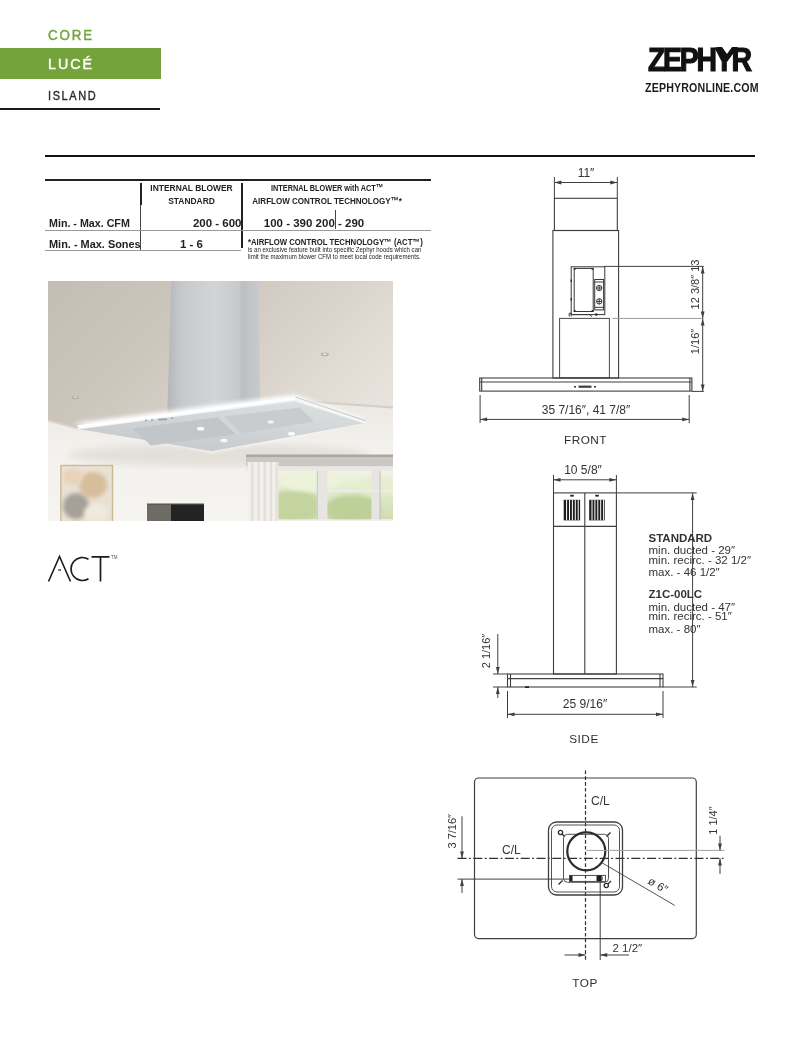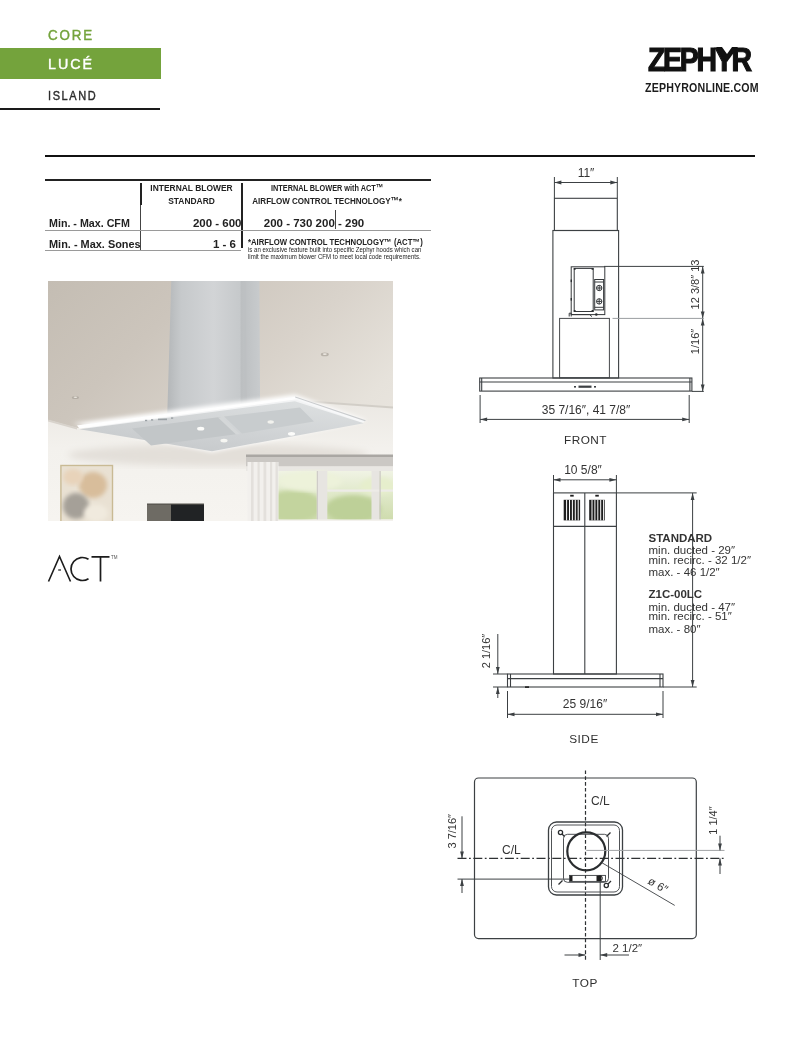--- a/index.html
+++ b/index.html
@@ -42,29 +42,29 @@
 
   <div class="abs" style="left:141px;top:180.8px;width:101px;text-align:center;font-size:9.7px;font-weight:bold;color:#222;line-height:13.3px;white-space:nowrap;transform:scaleX(0.87);transform-origin:center;">INTERNAL BLOWER<br>STANDARD</div>
 
   <div class="abs" style="left:237px;top:180.8px;width:180px;text-align:center;font-size:9.7px;font-weight:bold;color:#222;line-height:13.3px;white-space:nowrap;transform:scaleX(0.754);transform-origin:center;">INTERNAL BLOWER with ACT™</div>
   <div class="abs" style="left:237px;top:194.1px;width:180px;text-align:center;font-size:9.7px;font-weight:bold;color:#222;line-height:13.3px;white-space:nowrap;transform:scaleX(0.83);transform-origin:center;">AIRFLOW CONTROL TECHNOLOGY™*</div>
 
   <div class="abs" style="left:48.5px;top:217px;font-size:11.5px;font-weight:bold;color:#222;transform:scaleX(0.93);transform-origin:left;">Min. - Max. CFM</div>
 
   <div class="abs" style="left:141.5px;top:217px;width:100px;text-align:right;font-size:11.5px;font-weight:bold;color:#222;">200 - 600</div>
 
-  <div class="abs" style="left:241px;top:217px;width:146px;text-align:center;font-size:11.5px;font-weight:bold;color:#222;">200 - 730 200 - 290</div>
+  <div class="abs" style="left:241px;top:217px;width:146px;text-align:center;font-size:11.5px;font-weight:bold;color:#222;">100 - 390 200 - 290</div>
 
   <div class="abs" style="left:334.5px;top:210px;width:1px;height:19px;background:#444;"></div>
 
   <div class="abs" style="left:45px;top:229.5px;width:386px;height:1.2px;background:#9a9a9a;"></div>
 
   <div class="abs" style="left:48.5px;top:237.5px;font-size:11.5px;font-weight:bold;color:#222;transform:scaleX(0.95);transform-origin:left;">Min. - Max. Sones</div>
 
-  <div class="abs" style="left:141.5px;top:237.5px;width:100px;text-align:center;font-size:11.5px;font-weight:bold;color:#222;padding-left:33px;">1 - 6</div>
+  <div class="abs" style="left:141.5px;top:237.5px;width:100px;text-align:center;font-size:11.5px;font-weight:bold;color:#222;">1 - 6</div>
 
   <div class="abs" style="left:45px;top:250px;width:196px;height:1px;background:#9a9a9a;"></div>
 
   <div class="abs" style="left:247.5px;top:237px;font-size:8.6px;font-weight:bold;color:#222;transform:scaleX(0.9);transform-origin:left;">*AIRFLOW CONTROL TECHNOLOGY™ (ACT™)</div>
 
   <div class="abs" style="left:247.5px;top:245.5px;font-size:7.3px;color:#222;line-height:7.8px;transform:scaleX(0.83);transform-origin:left;">is an exclusive feature built into specific Zephyr hoods which can<br>limit the maximum blower CFM to meet local code requirements.</div>
 </div>
 
 <svg class="abs" style="left:48px;top:281px;" width="345" height="240" viewBox="0 0 345 240">
   <defs>

